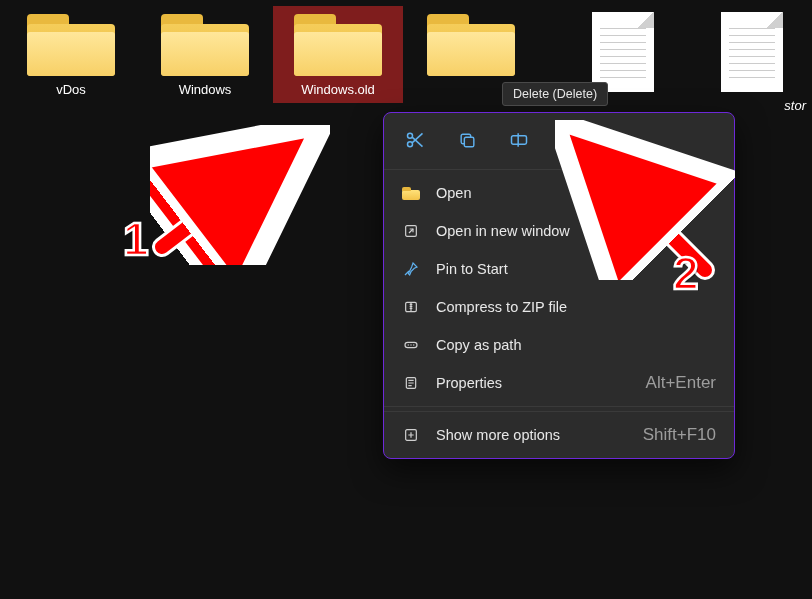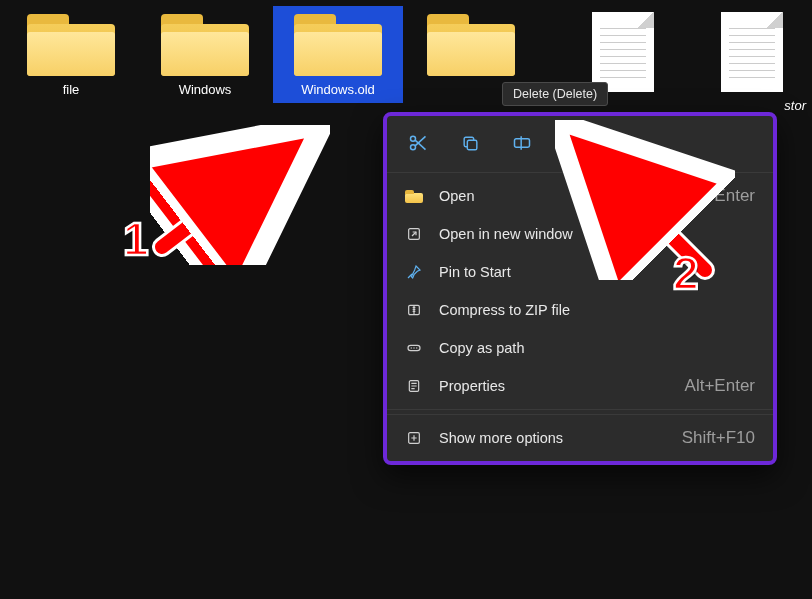--- a/index.html
+++ b/index.html
@@ -14,21 +14,21 @@
     }
 
     
     .item {
       position: absolute;
       width: 130px;
       text-align: center;
       padding-top: 8px;
       padding-bottom: 6px;
     }
-    .item.selected { background: #1d4ed8; }
+    .item.selected { background: #7f1d1d; }
     .item .label {
       font-size: 13px;
       color: #ffffff;
       margin-top: 4px;
       white-space: nowrap;
       overflow: hidden;
     }
 
     
     .folder {
@@ -72,23 +72,23 @@
     }
     .doc .lines {
       position: absolute; top: 16px; left: 8px; right: 8px; bottom: 8px;
       background: repeating-linear-gradient(to bottom, #ccc 0 1px, transparent 1px 7px);
     }
 
     
     .ctx {
       position: absolute;
       left: 383px; top: 112px;
-      width: 394px;
+      width: 352px;
       background: #2c2c2c;
-      border: 4px solid #6d28d9;
+      border: 1px solid #6d28d9;
       border-radius: 8px;
       padding: 6px 0 4px 0;
       box-shadow: 0 12px 30px rgba(0,0,0,.6);
     }
     .ctx-actions {
       display: flex;
       gap: 22px;
       padding: 6px 16px 10px 16px;
     }
     .ctx-actions .act {
@@ -165,21 +165,21 @@
   </style>
 </head>
 <body>
 
 <div class="item" style="left:6px; top:6px;">
   <div class="folder">
     <div class="tab"></div>
       <div class="back"></div>
       <div class="front"></div>
   </div>
-  <div class="label">file</div>
+  <div class="label">vDos</div>
 </div>
 
 <div class="item" style="left:140px; top:6px;">
   <div class="folder">
     <div class="tab"></div>
       <div class="back"></div>
       <div class="front"></div>
   </div>
   <div class="label">Windows</div>
 </div>

